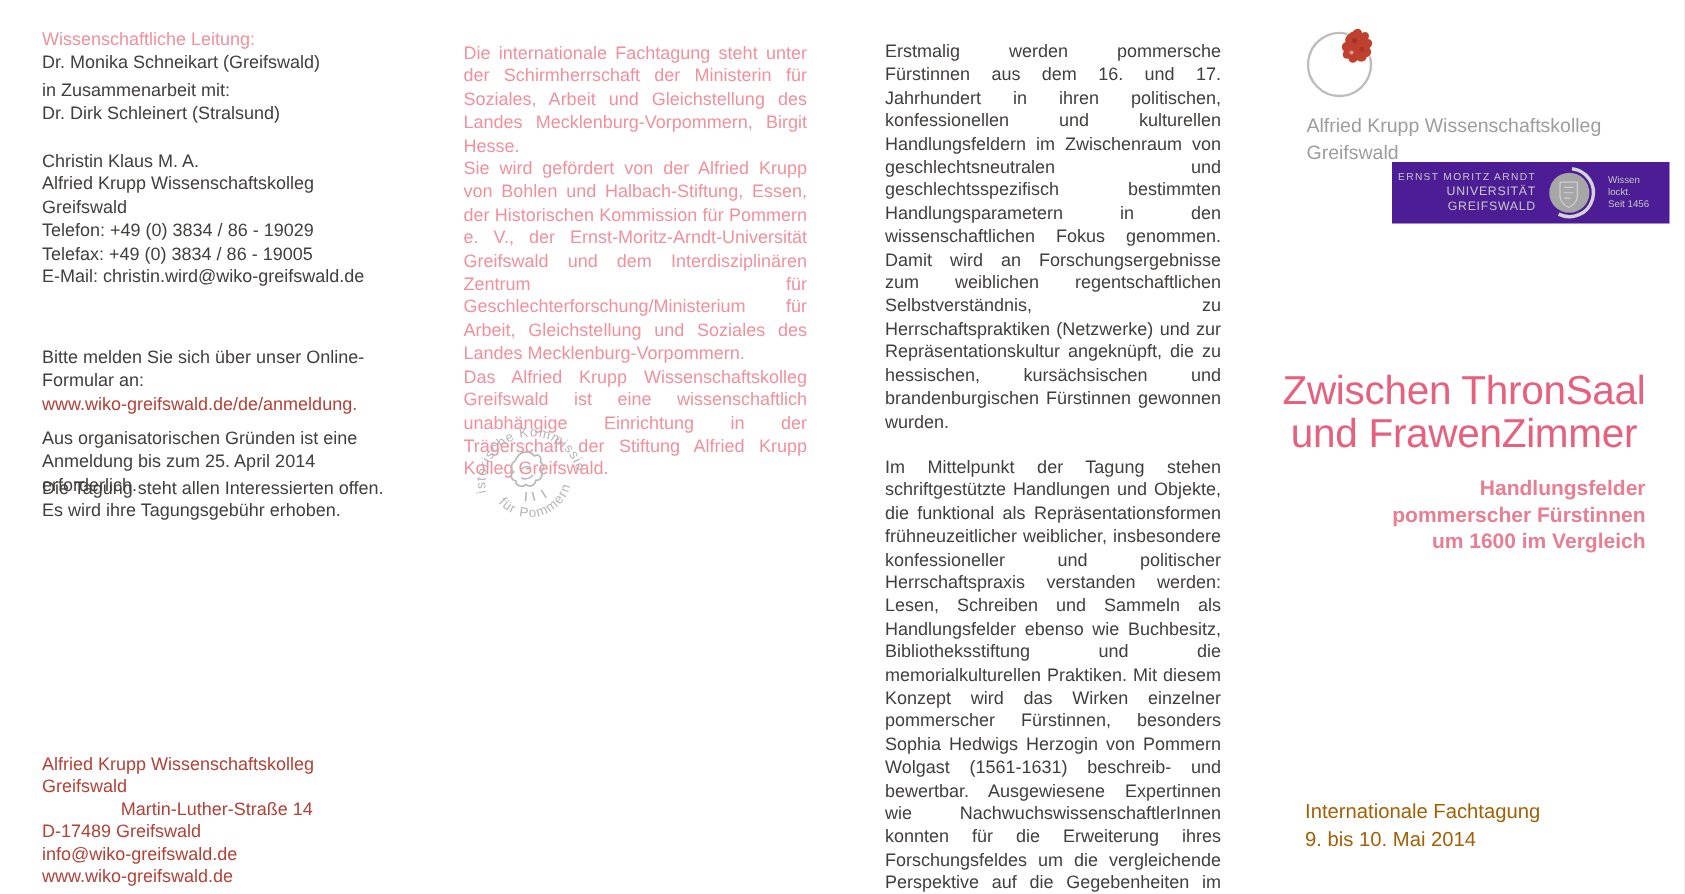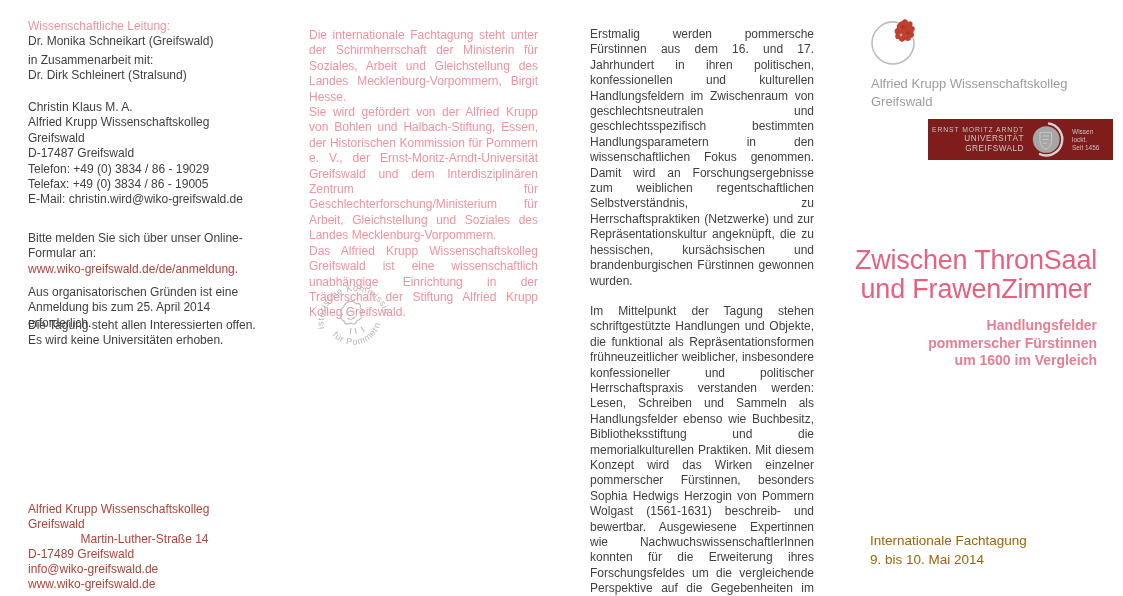--- a/index.html
+++ b/index.html
@@ -14,21 +14,21 @@
   .col1{left:28px;top:19px;width:233px;}
   .col2{left:309px;top:28px;width:229px;}
   .col3{left:590px;top:27px;width:224px;}
   .col2 p,.col3 p{margin:0;}
   .col3 p + p{margin-top:15px;}
   .block{position:absolute;left:0;width:100%;}
   .mt3{margin-top:3px;}
   .stamp{left:311px;top:277px;width:86px;height:86px;transform:rotate(-14deg);}
   .krupp-logo{left:866px;top:16px;width:56px;height:56px;}
   .kolleg-name{left:871px;top:75px;font-size:13px;line-height:17.5px;}
-  .uni-band{left:928px;top:119px;width:185px;height:41px;background:#7f1d1d;
+  .uni-band{left:928px;top:108px;width:185px;height:41px;background:#4c1d95;
             display:flex;align-items:center;}
   .uni-name{width:96px;text-align:right;color:#c6c6c6;}
   .uni-name .l1{font-size:6.8px;letter-spacing:.9px;line-height:8px;}
   .uni-name .l2{font-size:8.2px;letter-spacing:.5px;line-height:10px;}
   .uni-seal{width:42px;height:41px;margin-left:3px;flex:0 0 auto;}
   .uni-slogan{margin-left:3px;color:#c2c2c2;font-size:6.5px;line-height:8px;}
   .title{right:26px;top:246px;text-align:center;font-size:27px;line-height:28.5px;
          color:#e5617e;letter-spacing:-.2px;}
   .subtitle{right:26px;top:317px;text-align:right;font-size:14px;line-height:17.5px;
             font-weight:bold;color:#e87e92;}
@@ -44,40 +44,39 @@
     <div class="block" style="top:0;">
       <div class="t pink">Wissenschaftliche Leitung:</div>
       <div class="t">Dr. Monika Schneikart (Greifswald)</div>
       <div class="t mt3">in Zusammenarbeit mit:</div>
       <div class="t">Dr. Dirk Schleinert (Stralsund)</div>
     </div>
 
     <div class="block" style="top:78px;">
       <div class="t mt3">Christin Klaus M. A.</div>
       <div class="t">Alfried Krupp Wissenschaftskolleg Greifswald</div>
-      <div class="t">D-17487 Greifswald</div>
       <div class="t">Telefon: +49 (0) 3834 / 86 - 19029</div>
       <div class="t">Telefax: +49 (0) 3834 / 86 - 19005</div>
       <div class="t">E-Mail: christin.wird@wiko-greifswald.de</div>
     </div>
 
     <div class="block" style="top:212px;">
       <div class="t">Bitte melden Sie sich über unser Online-</div>
       <div class="t">Formular an:</div>
       <div class="t red link">www.wiko-greifswald.de/de/anmeldung.</div>
     </div>
 
     <div class="block" style="top:266px;">
       <div class="t">Aus organisatorischen Gründen ist eine</div>
       <div class="t">Anmeldung bis zum 25. April 2014 erforderlich.</div>
     </div>
 
     <div class="block" style="top:299px;">
       <div class="t">Die Tagung steht allen Interessierten offen.</div>
-      <div class="t">Es wird keine Universitäten erhoben.</div>
+      <div class="t">Es wird ihre Tagungsgebühr erhoben.</div>
     </div>
 
     <div class="block" style="top:483px;">
       <div class="t red" style="line-height:15px;">Alfried Krupp Wissenschaftskolleg Greifswald</div>
       <div class="t red" style="line-height:15px;text-align:center;">Martin-Luther-Straße 14</div>
       <div class="t red" style="line-height:15px;">D-17489 Greifswald</div>
       <div class="t red link" style="line-height:15px;">info@wiko-greifswald.de</div>
       <div class="t red link" style="line-height:15px;">www.wiko-greifswald.de</div>
     </div>
   </div>

